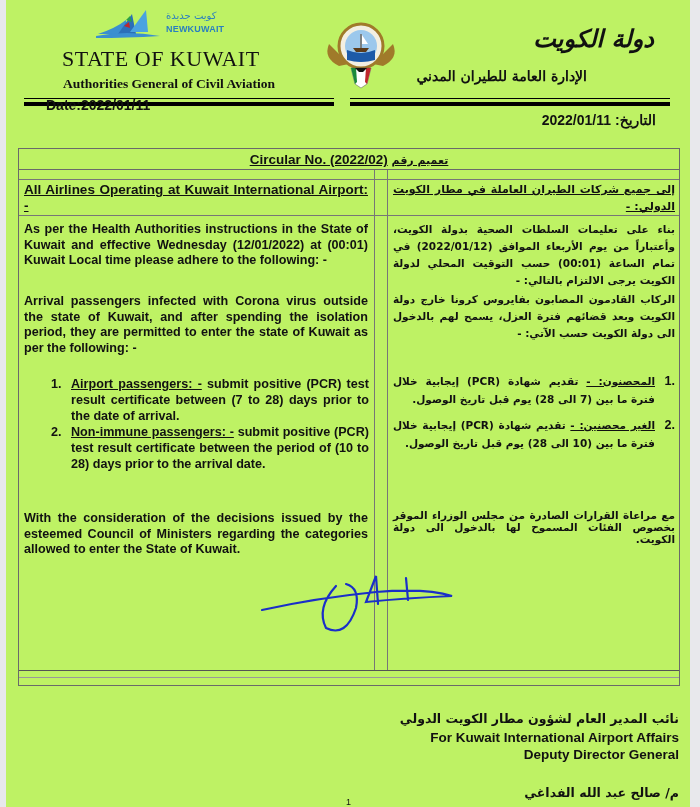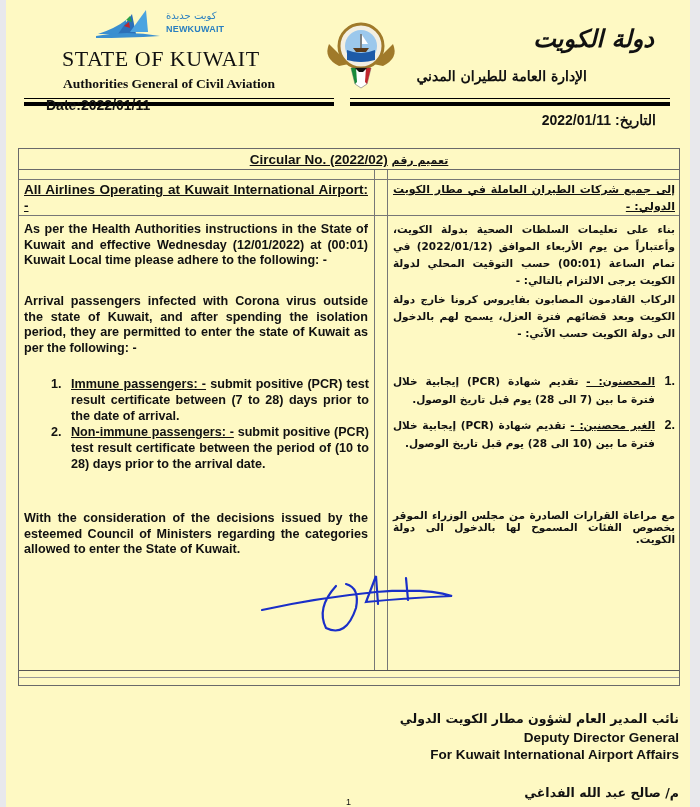--- a/index.html
+++ b/index.html
@@ -7,21 +7,21 @@
     body {
       background: #e8e8ec;
       font-family: "Liberation Sans", sans-serif;
       color: #111;
       position: relative;
     }
     .page {
       position: absolute;
       left: 6px; top: 0;
       width: 684px; height: 807px;
-      background: #fef9c3;
+      background: #bef264;
     }
     
     .logo-newkuwait {
       position: absolute; left: 90px; top: 8px; width: 140px; height: 32px;
     }
     .logo-newkuwait svg { position: absolute; left: 0; top: 0; }
     .nk-ar {
       position: absolute; left: 70px; top: 2px;
       font-family: "DejaVu Sans", sans-serif; font-size: 10px; color: #2a7fc0;
       direction: rtl;
@@ -186,21 +186,21 @@
 
     <div class="en-col para1-en">As per the Health Authorities instructions in the State of Kuwait and effective Wednesday (12/01/2022) at (00:01) Kuwait Local time please adhere to the following: -</div>
     <div class="ar-col para1-ar">بناء على تعليمات السلطات الصحية بدولة الكويت، وأعتباراً من يوم الأربعاء الموافق (2022/01/12) في تمام الساعة (00:01) حسب التوقيت المحلي لدولة الكويت يرجى الالتزام بالتالي: -</div>
 
     <div class="en-col para2-en">Arrival passengers infected with Corona virus outside the state of Kuwait, and after spending the isolation period, they are permitted to enter the state of Kuwait as per the following: -</div>
     <div class="ar-col para2-ar">الركاب القادمون المصابون بفايروس كرونا خارج دولة الكويت وبعد قضائهم فترة العزل، يسمح لهم بالدخول الى دولة الكويت حسب الآتي: -</div>
 
     <div class="list-en">
       <div class="li">
         <span class="num">1.</span>
-        <span class="txt"><span class="u">Immune passengers: -</span><span> submit positive (PCR) test result certificate between (7 to 28) days prior to the date of arrival.</span></span>
+        <span class="txt"><span class="u">Airport passengers: -</span><span> submit positive (PCR) test result certificate between (7 to 28) days prior to the date of arrival.</span></span>
       </div>
       <div class="li">
         <span class="num">2.</span>
         <span class="txt"><span class="u">Non-immune passengers: -</span><span> submit positive (PCR) test result certificate between the period of (10 to 28) days prior to the arrival date.</span></span>
       </div>
     </div>
 
     <div class="list-ar">
       <div class="li">
         <span class="num">.1</span>
@@ -213,22 +213,22 @@
     </div>
 
     <div class="en-col para3-en">With the consideration of the decisions issued by the esteemed Council of Ministers regarding the categories allowed to enter the State of Kuwait.</div>
     <div class="ar-col para3-ar">مع مراعاة القرارات الصادرة من مجلس الوزراء الموقر بخصوص الفئات المسموح لها بالدخول الى دولة الكويت.</div>
 
     <div class="row-sep-bottom"></div>
     <div class="row-sep-bottom2"></div>
 
     <div class="sig">
       <div class="sig-ar">نائب المدير العام لشؤون مطار الكويت الدولي</div>
+      <div class="sig-en">For Kuwait International Airport Affairs</div>
       <div class="sig-en">Deputy Director General</div>
-      <div class="sig-en">For Kuwait International Airport Affairs</div>
       <div class="sig-name">م/ صالح عبد الله الفداغي</div>
     </div>
   </div>
 
   <svg class="signature-scribble" width="200" height="70" viewBox="0 0 200 70">
     <path id="sig-path" d="M6 42 Q60 30 120 24 Q170 20 196 28 Q150 30 110 34 L120 8 L122 36 M80 18 Q60 40 70 60 Q90 70 100 40 Q104 20 90 16 M150 10 L152 32" fill="none" stroke-width="2.2" stroke-linecap="round" stroke="#1a2fc8"></path>
   </svg>
 
   <div class="page-num">1</div>
 </div>

